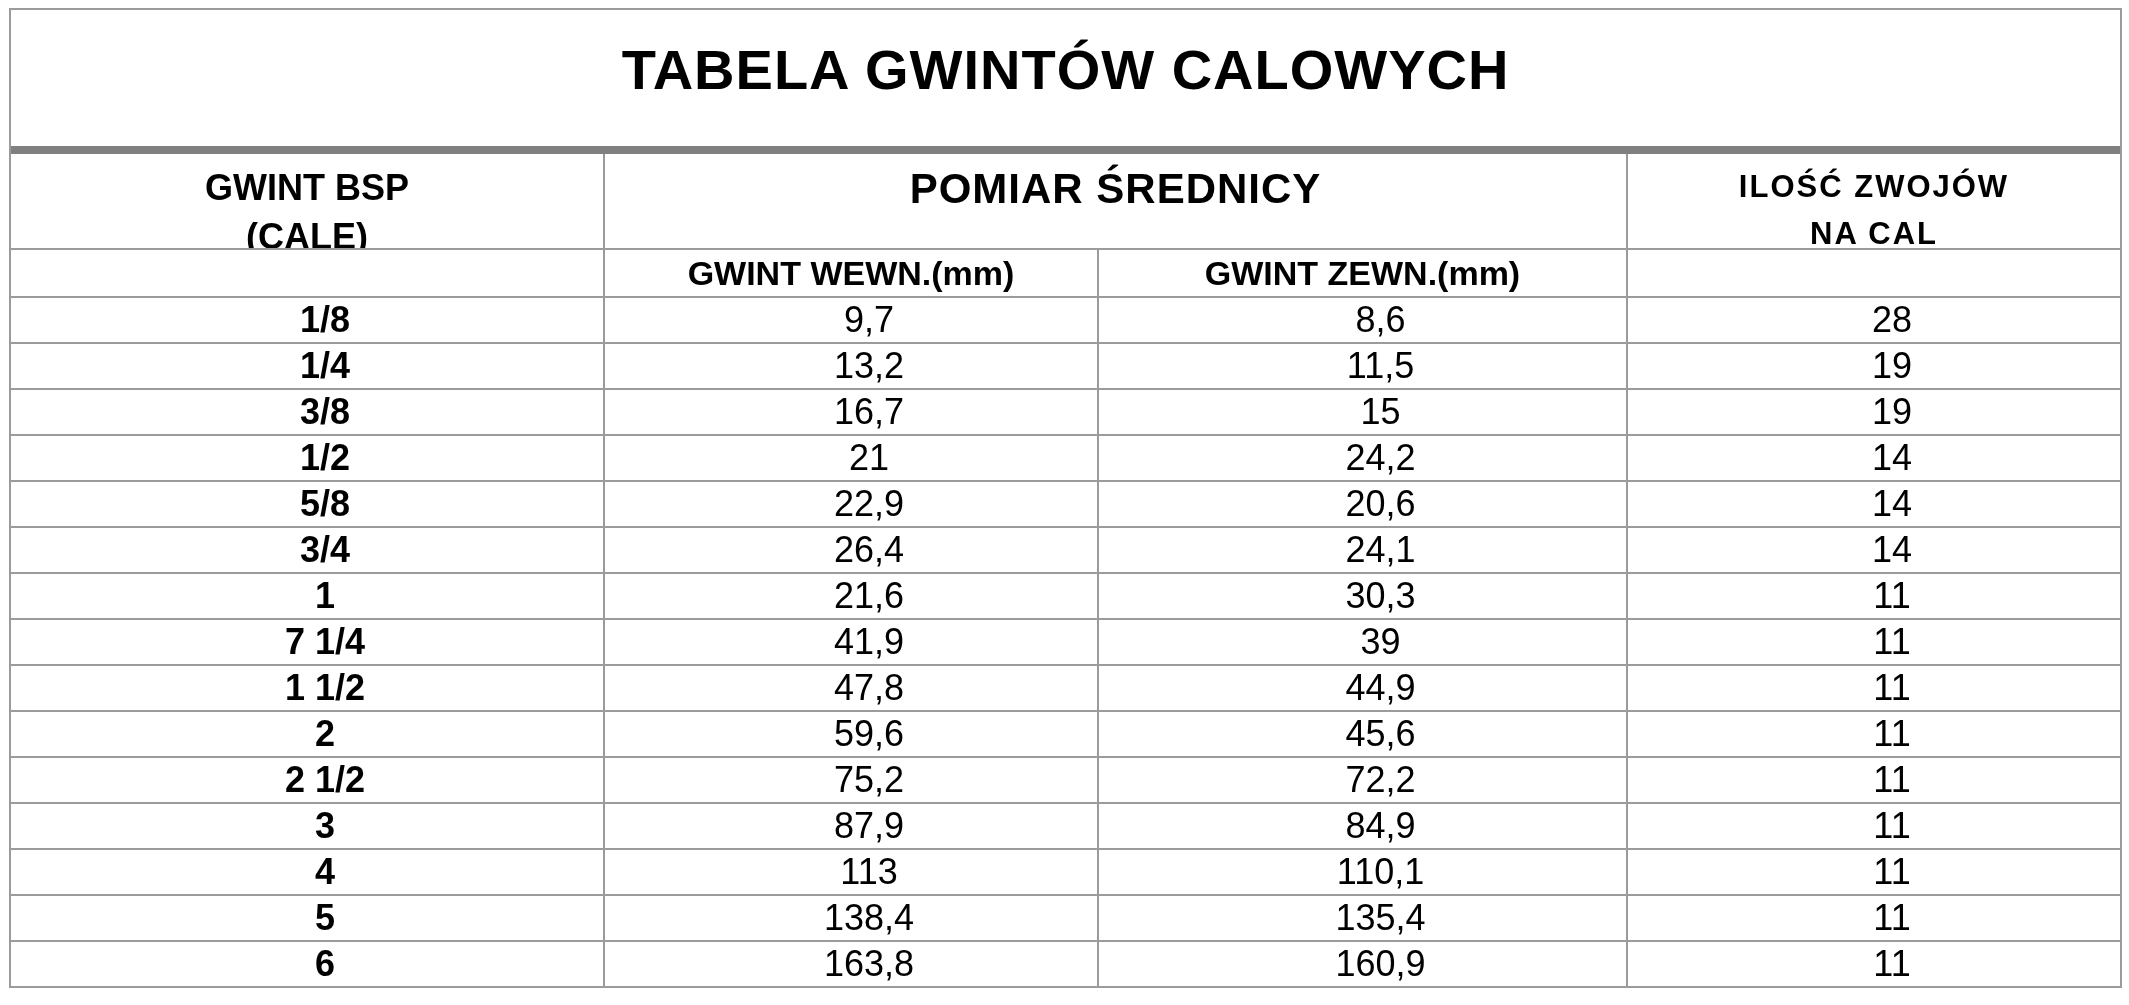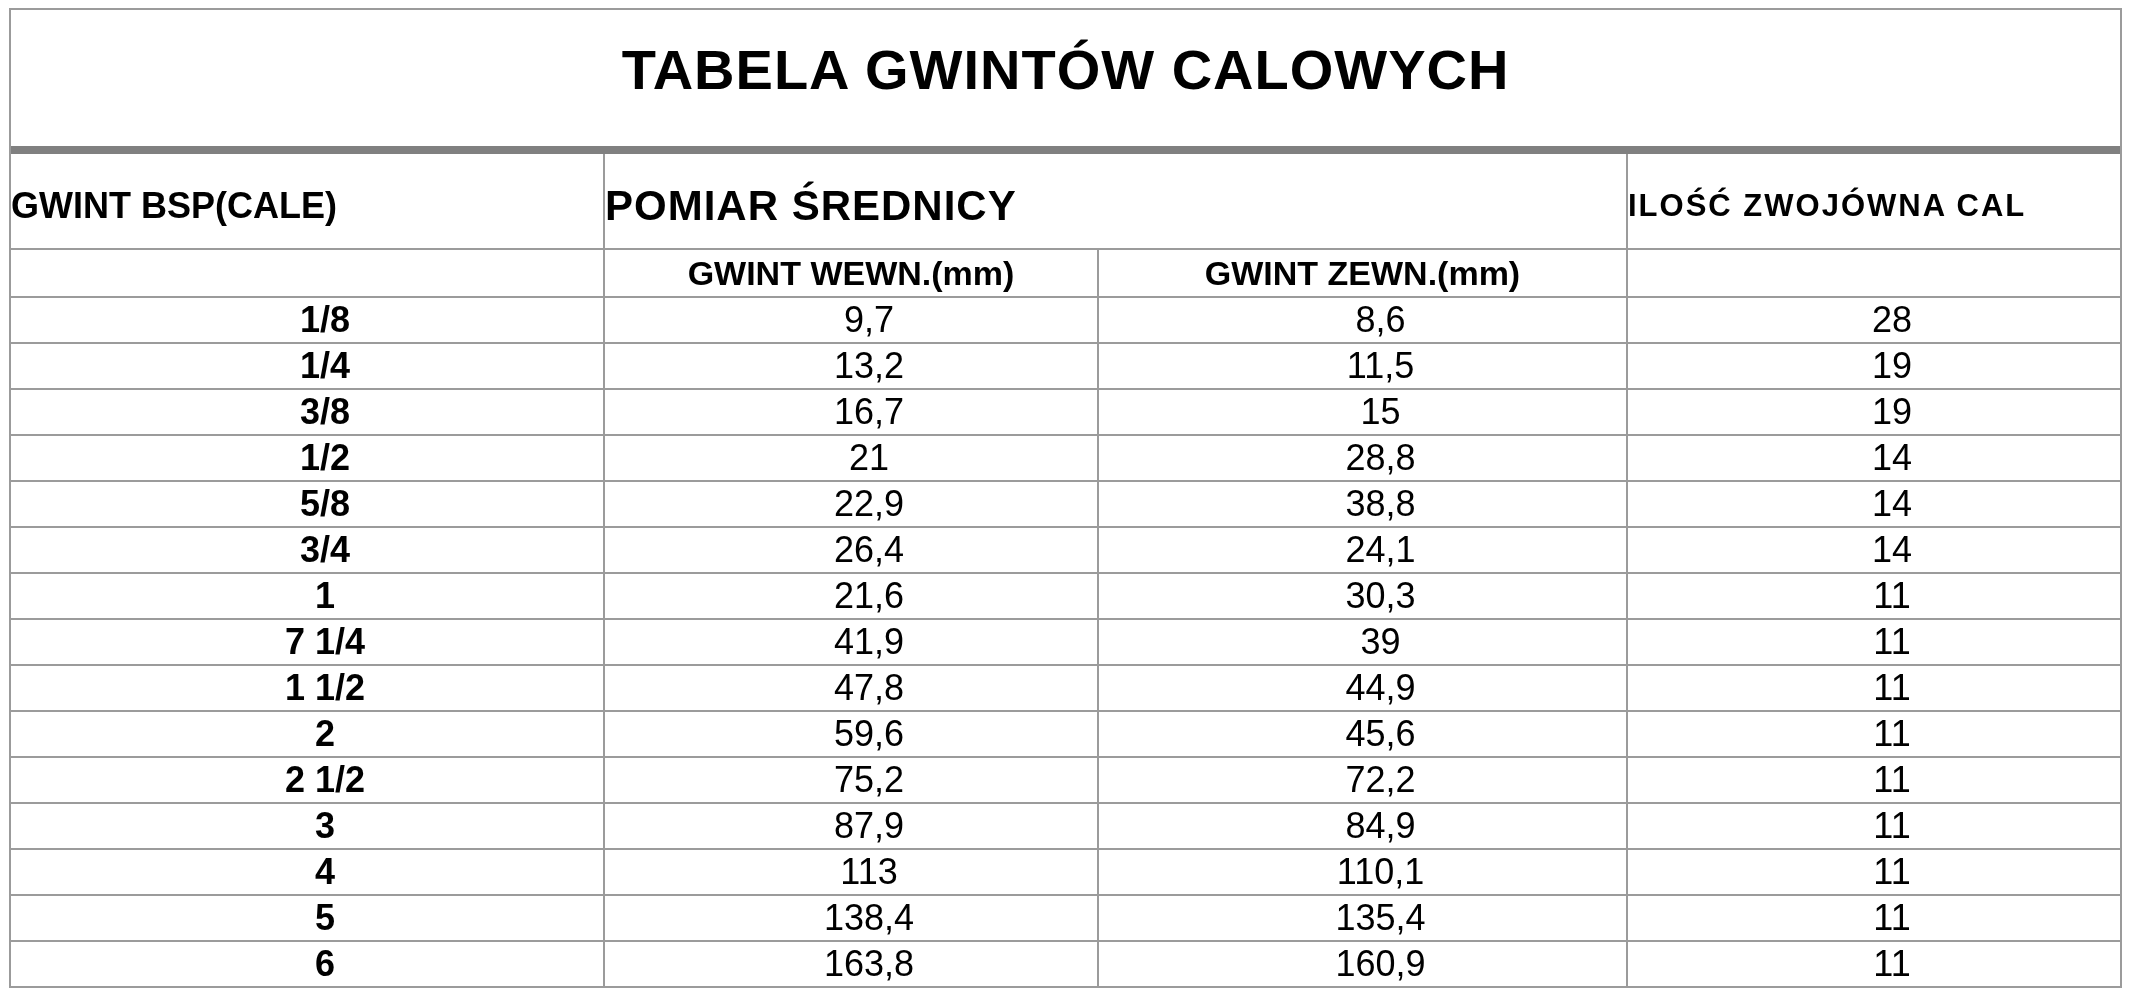--- a/index.html
+++ b/index.html
@@ -34,21 +34,21 @@
     grid-template-rows:94px 48px;
     grid-auto-rows:46px;
     width:100%;
   }
   .cell{
     display:flex;align-items:center;justify-content:center;
     font-size:36px;line-height:1.2;overflow:hidden;
   }
   .c2,.c3,.c4{border-left:2px solid var(--line);}
   .hdr{
-    flex-direction:row;align-items:center;justify-content:flex-start;
+    flex-direction:column;align-items:center;justify-content:flex-start;
     padding-top:10px;font-weight:bold;
   }
   .hdr-bsp{font-size:36px;line-height:1.35;}
   .hdr-measure{font-size:42px;letter-spacing:1px;grid-column:2 / 4;}
   .hdr-turns{font-size:31px;letter-spacing:2px;line-height:1.5;}
   .sub{border-top:2px solid var(--line);font-weight:bold;font-size:34px;}
   .body-rows{display:contents;}
   .row{display:contents;}
   .row .cell{border-top:2px solid var(--line);padding-left:36px;}
   .cell-bsp{font-weight:bold;}
@@ -104,28 +104,28 @@
           <div class="row">
             <div class="cell cell-bsp c1">3/8</div>
             <div class="cell c2">16,7</div>
             <div class="cell c3">15</div>
             <div class="cell c4">19</div>
           </div>
         
           <div class="row">
             <div class="cell cell-bsp c1">1/2</div>
             <div class="cell c2">21</div>
-            <div class="cell c3">28,8</div>
+            <div class="cell c3">24,2</div>
             <div class="cell c4">14</div>
           </div>
         
           <div class="row">
             <div class="cell cell-bsp c1">5/8</div>
             <div class="cell c2">22,9</div>
-            <div class="cell c3">38,8</div>
+            <div class="cell c3">20,6</div>
             <div class="cell c4">14</div>
           </div>
         
           <div class="row">
             <div class="cell cell-bsp c1">3/4</div>
             <div class="cell c2">26,4</div>
             <div class="cell c3">24,1</div>
             <div class="cell c4">14</div>
           </div>
         

